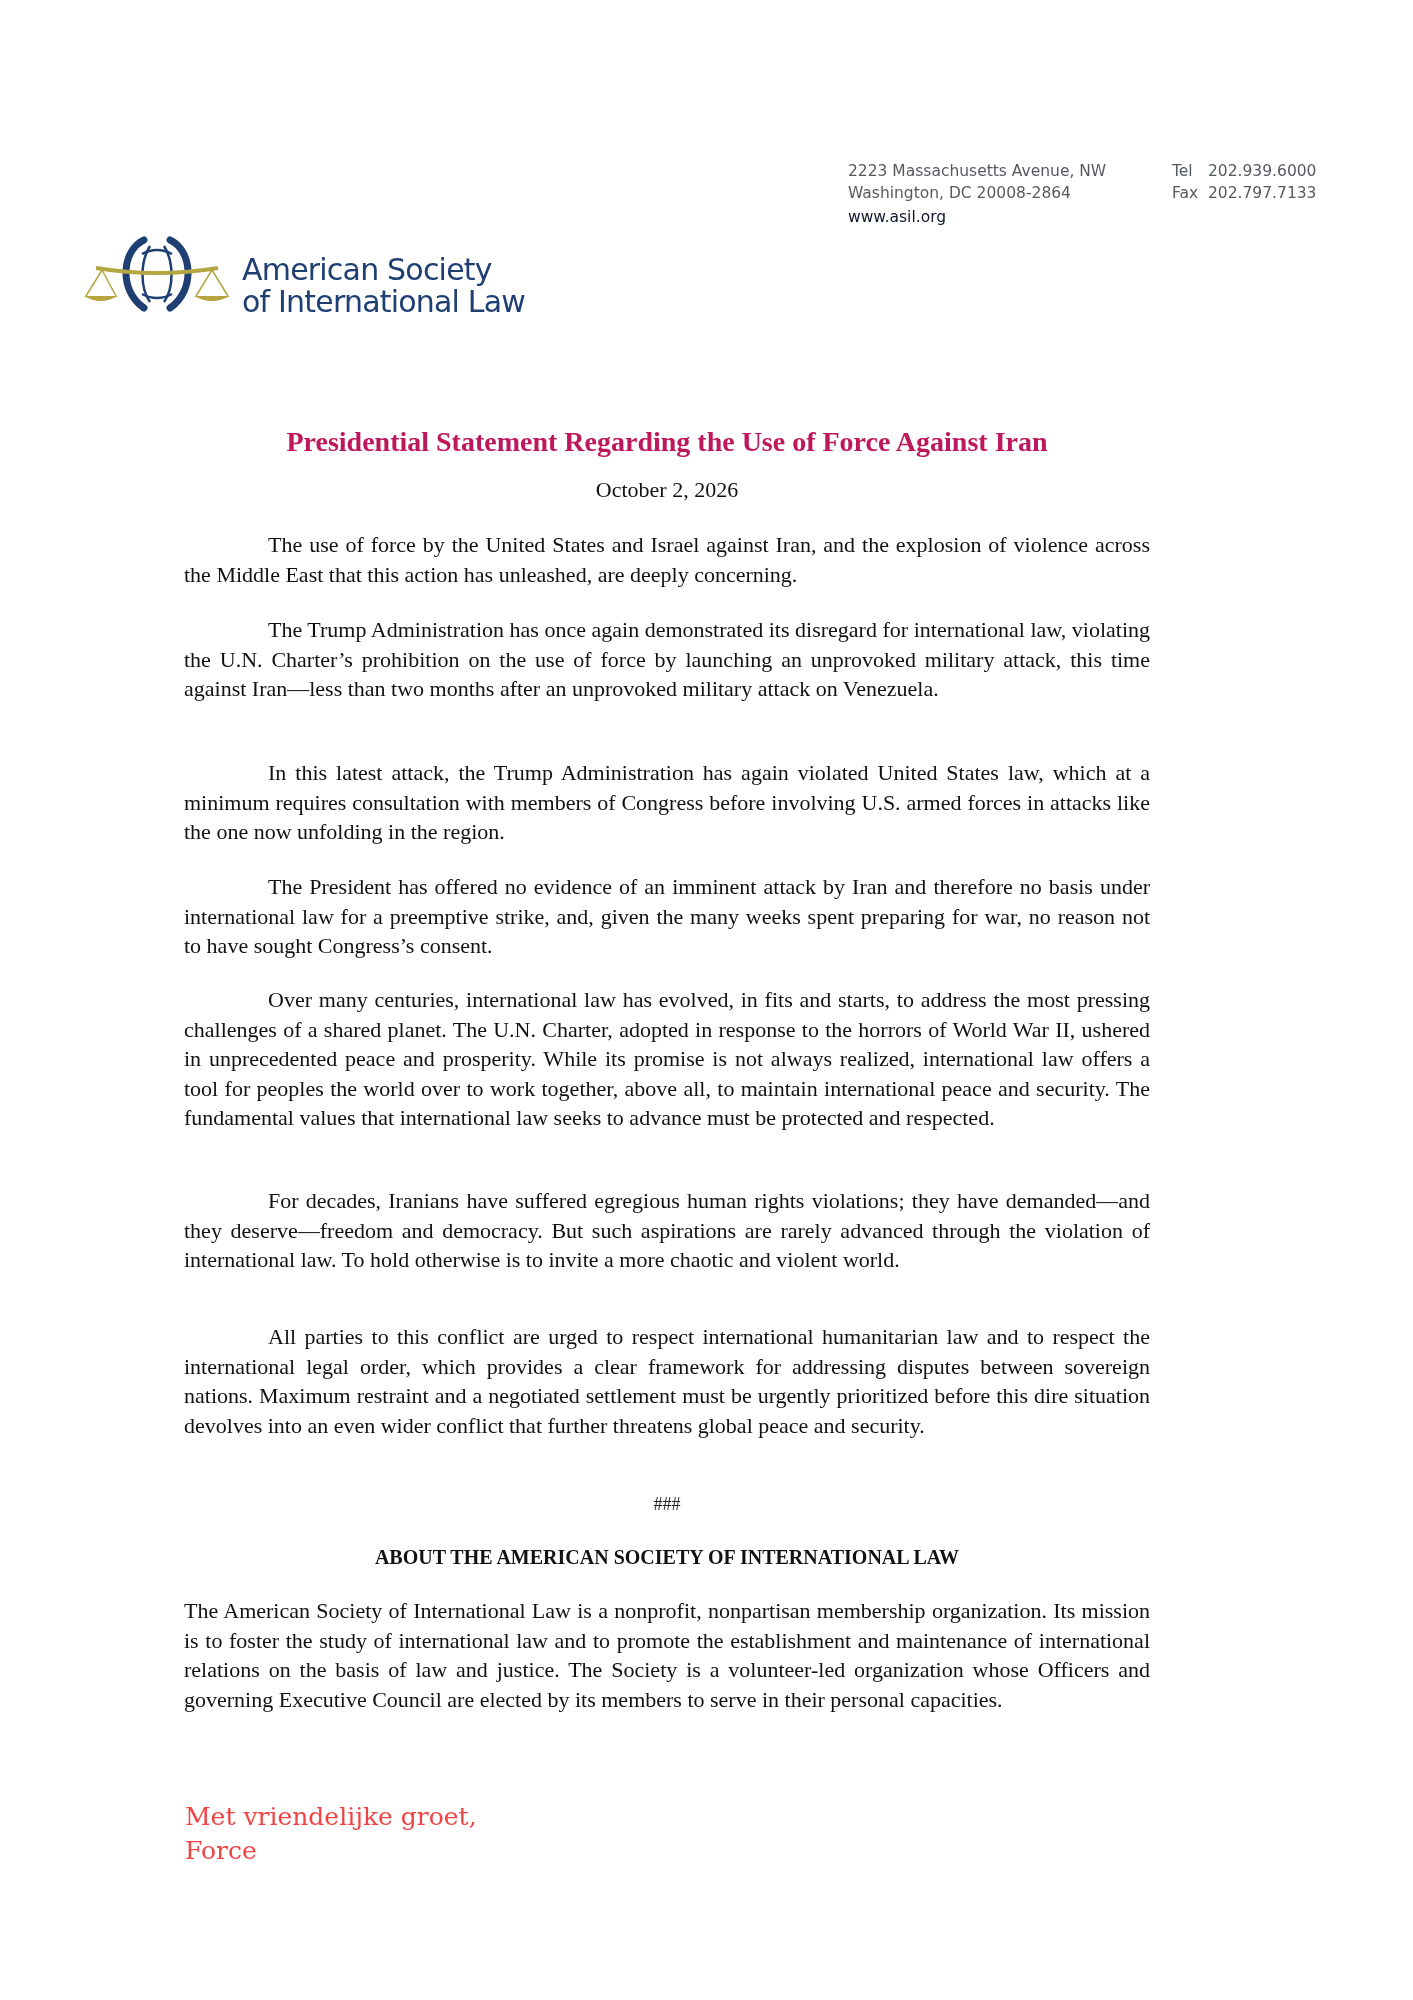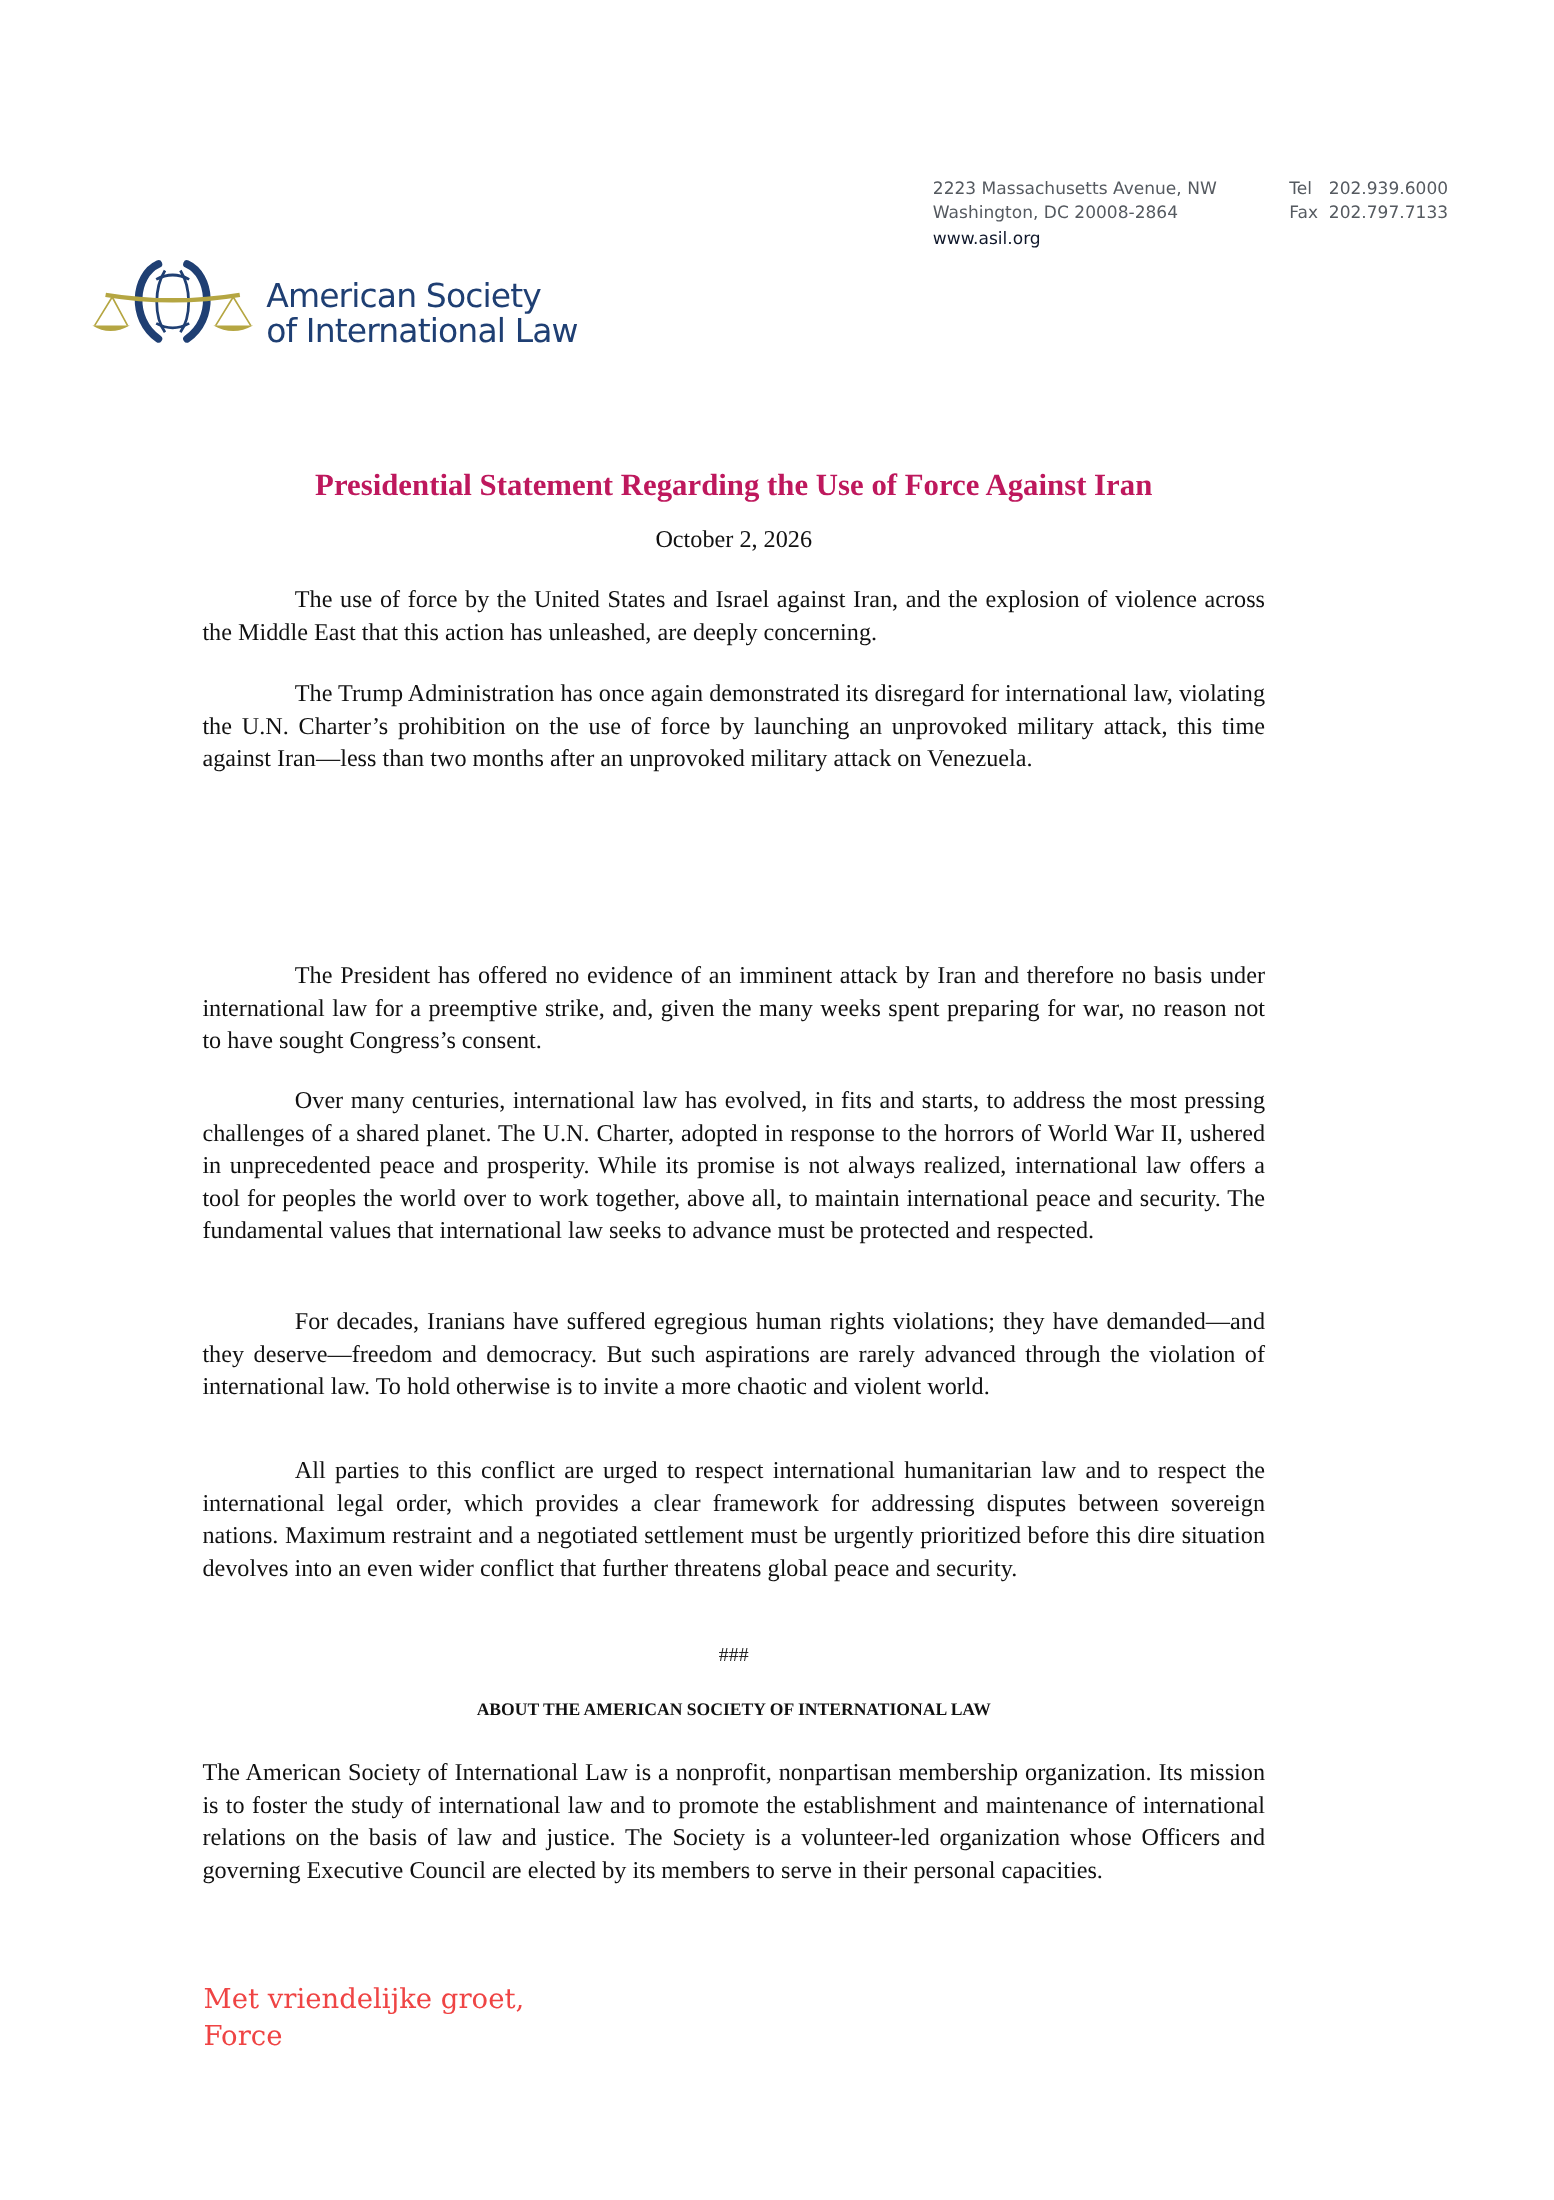--- a/index.html
+++ b/index.html
@@ -43,21 +43,21 @@
     .p4 { top: 872px; }
     .p5 { top: 985px; }
     .p6 { top: 1186px; }
     .p7 { top: 1322px; }
     .sep {
       position: absolute; left: 184px; top: 1494px; width: 966px; text-align: center;
       font-family: "Liberation Serif", serif; font-size: 18px; color: #222;
     }
     .about-heading {
       position: absolute; left: 184px; top: 1546px; width: 966px; text-align: center;
-      font-family: "Liberation Serif", serif; font-weight: bold; font-size: 16px; color: #111;
+      font-family: "Liberation Serif", serif; font-weight: bold; font-size: 20px; color: #111;
     }
     .about { top: 1596px; }
     .about .para { text-indent: 0; }
 
     .signoff {
       position: absolute; left: 185px; top: 1800px;
       font-family: "DejaVu Serif", serif; font-size: 25px; line-height: 34px; color: #ef4444;
     }
   </style>
 </head>
@@ -105,20 +105,23 @@
 
   <div class="title">Presidential Statement Regarding the Use of Force Against Iran</div>
   <div class="date">October 2, 2026</div>
 
   <div class="doc p1">
       <p class="para">The use of force by the United States and Israel against Iran, and the explosion of violence across the Middle East that this action has unleashed, are deeply concerning.</p>
     </div>
   <div class="doc p2">
       <p class="para">The Trump Administration has once again demonstrated its disregard for international law, violating the U.N. Charter’s prohibition on the use of force by launching an unprovoked military attack, this time against Iran—less than two months after an unprovoked military attack on Venezuela.</p>
     </div>
+  <div class="doc p3">
+      <p class="para">In this latest attack, the Trump Administration has again violated United States law, which at a minimum requires consultation with members of Congress before involving U.S. armed forces in attacks like the one now unfolding in the region.</p>
+    </div>
   <div class="doc p4">
       <p class="para">The President has offered no evidence of an imminent attack by Iran and therefore no basis under international law for a preemptive strike, and, given the many weeks spent preparing for war, no reason not to have sought Congress’s consent.</p>
     </div>
   <div class="doc p5">
       <p class="para">Over many centuries, international law has evolved, in fits and starts, to address the most pressing challenges of a shared planet. The U.N. Charter, adopted in response to the horrors of World War II, ushered in unprecedented peace and prosperity. While its promise is not always realized, international law offers a tool for peoples the world over to work together, above all, to maintain international peace and security. The fundamental values that international law seeks to advance must be protected and respected.</p>
     </div>
   <div class="doc p6">
       <p class="para">For decades, Iranians have suffered egregious human rights violations; they have demanded—and they deserve—freedom and democracy. But such aspirations are rarely advanced through the violation of international law. To hold otherwise is to invite a more chaotic and violent world.</p>
     </div>
   <div class="doc p7">

